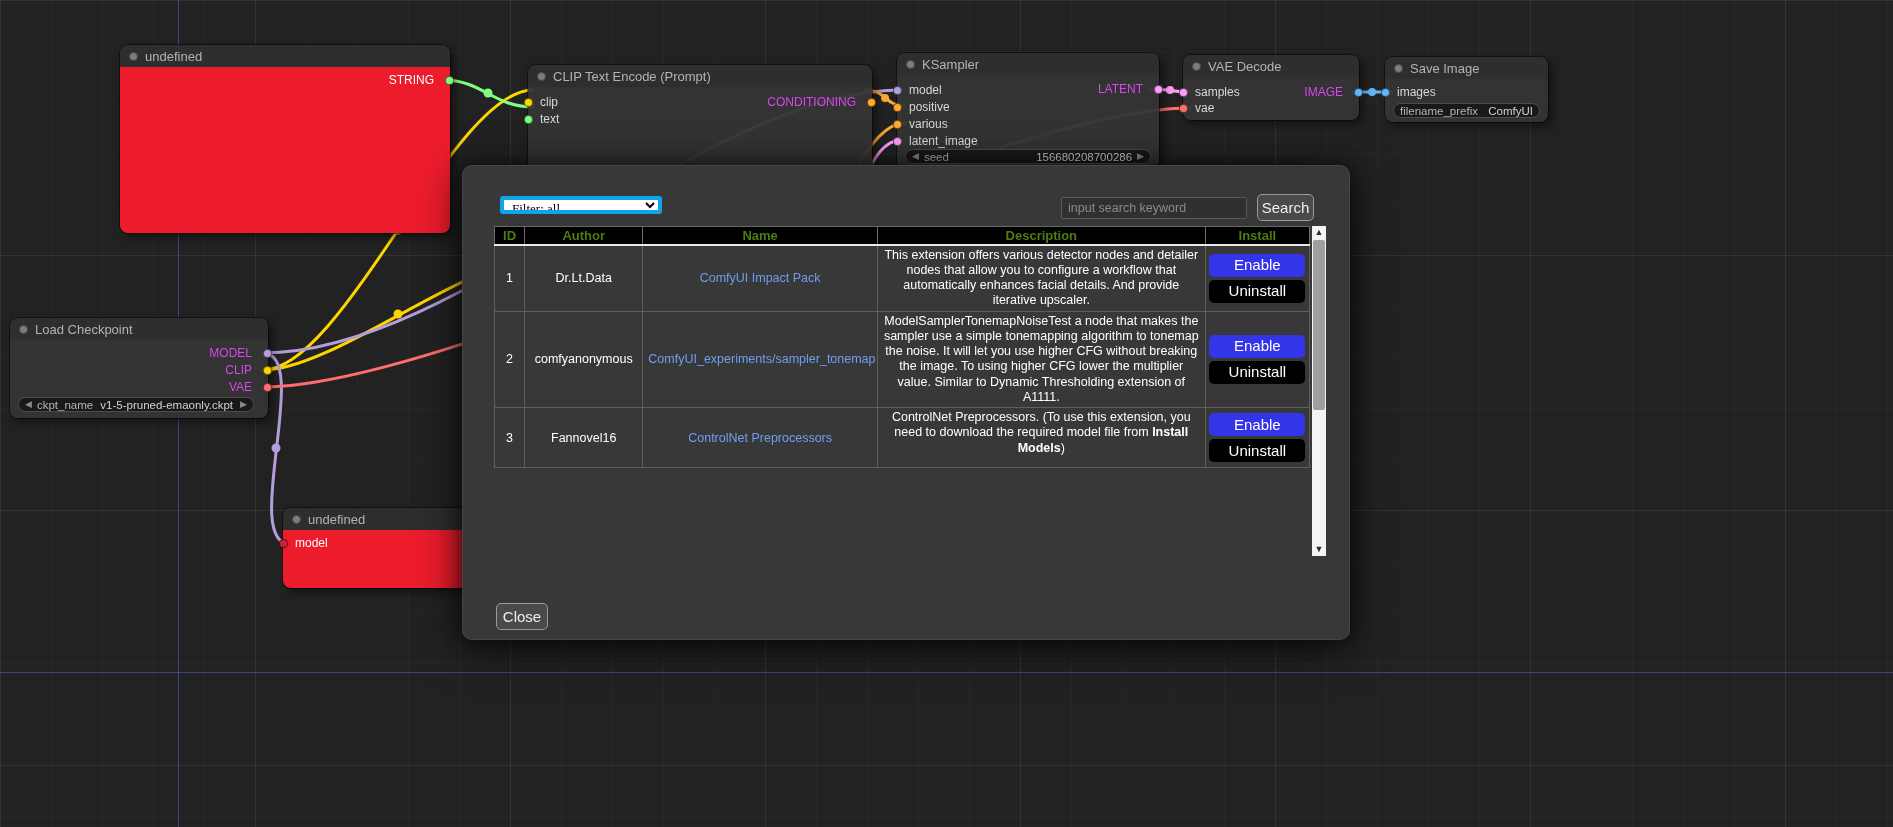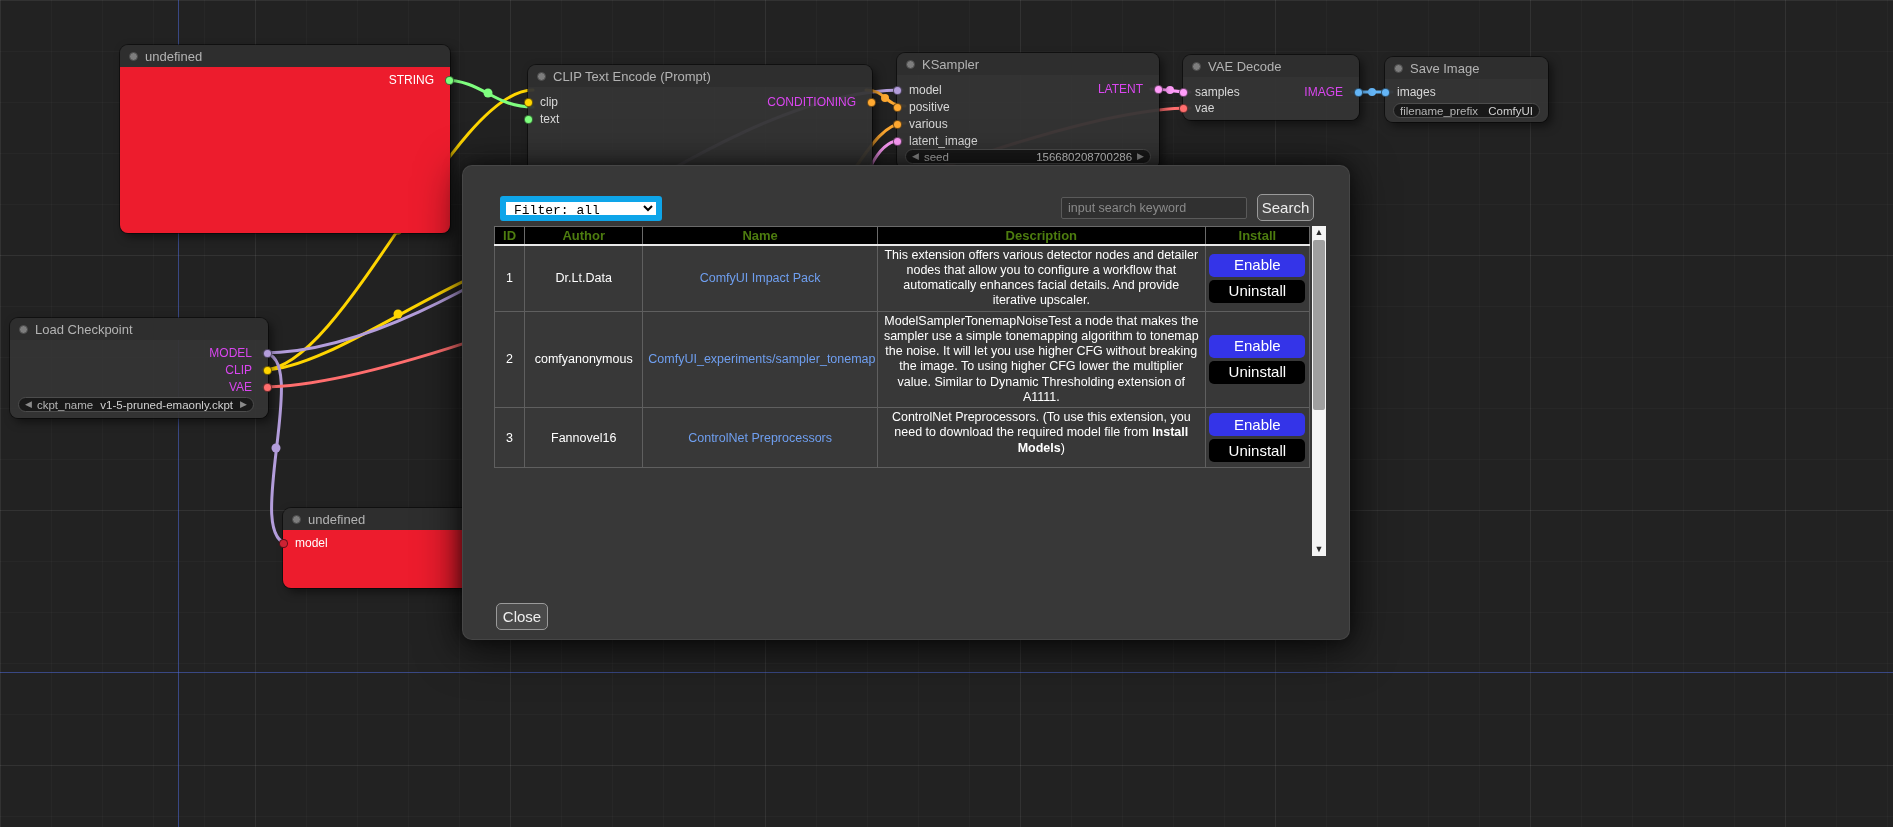--- a/index.html
+++ b/index.html
@@ -50,23 +50,23 @@
   .widget .w-value { margin-left:auto; color:#d2d2d2; }
   .widget .w-value.pad-r { margin-right:2px; }
 
   
   .modal {
     position:absolute; left:462px; top:165px; width:888px; height:475px; z-index:10;
     background:#383838; border-radius:10px; border:1px solid rgba(255,255,255,0.07);
     box-shadow: 0 8px 45px rgba(0,0,0,0.7), 0 0 18px rgba(0,0,0,0.5);
   }
   .filter-select {
-    position:absolute; left:37px; top:30px; width:162px; height:25px;
-    font-size:13px; font-family:Liberation Mono, monospace;
-    background:#ffffff; color:#000; border:6px solid #0ea5e9; border-radius:3px; padding:0 4px;
+    position:absolute; left:37px; top:30px; width:162px; height:18px;
+    font-size:13px; font-family:Liberation Serif, serif;
+    background:#ffffff; color:#000; border:4px solid #0ea5e9; border-radius:3px; padding:0 4px;
   }
   .search-input {
     position:absolute; left:598px; top:31px; width:186px; height:22px;
     background:#303030; border:1px solid #5a5a5a; border-radius:2px;
     color:#cccccc; font-size:12.5px; padding:0 6px; font-family:"Liberation Sans", sans-serif;
   }
   .search-input::placeholder { color:#8a8a8a; }
   .gray-btn {
     position:absolute; background:#4a4a4a; border:1px solid #9a9a9a; border-radius:5px;
     color:#eeeeee; font-size:15px; font-family:"Liberation Sans", sans-serif; cursor:pointer;

